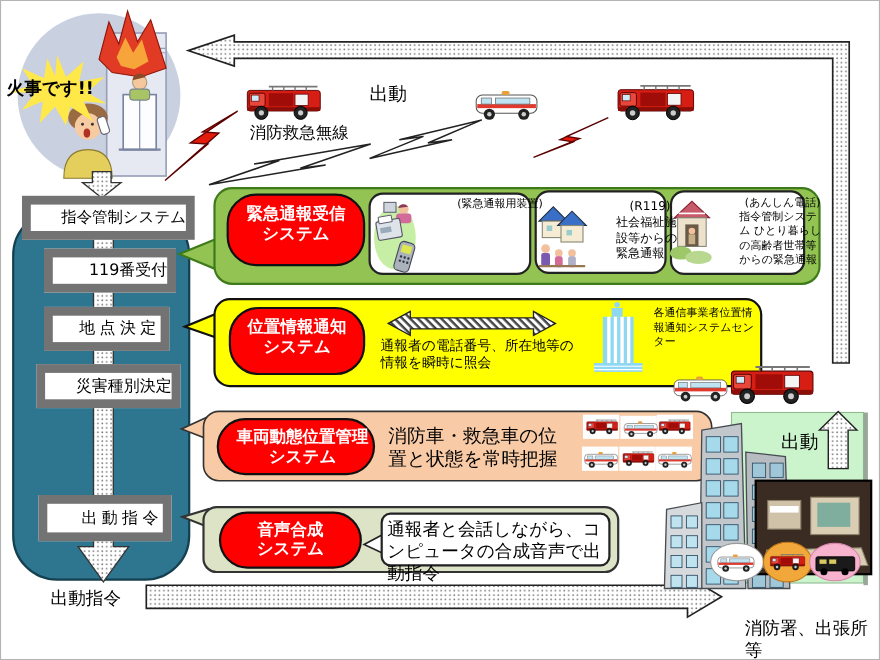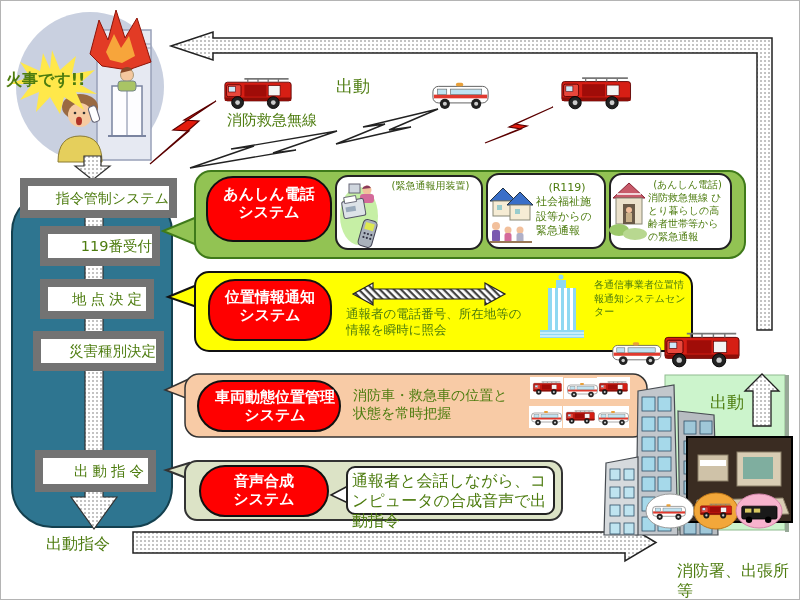--- a/index.html
+++ b/index.html
@@ -1,22 +1,22 @@
 <!DOCTYPE html>
 <html><head>
 <meta charset="utf-8">
 <style>
   html,body{margin:0;padding:0;background:#fff;}
   #canvas{position:relative;width:800px;height:600px;background:#fff;overflow:hidden;
           box-shadow:inset 0 0 0 1px #b4b4b4;font-family:"DejaVu Sans",sans-serif;}
   #art{position:absolute;left:0;top:0;}
-  .t{position:absolute;color:#4d7c0f;font-family:"DejaVu Sans",sans-serif;line-height:1.25;}
+  .t{position:absolute;color:#000000;font-family:"DejaVu Sans",sans-serif;line-height:1.25;}
   .box{background:#fff;border:8px solid #737373;text-align:right;font-size:14.5px;}
   .title{color:#fff;font-weight:bold;text-align:center;font-size:15px;line-height:1.22;}
-  .item{font-size:10.5px;line-height:1.3;}
+  .item{font-size:10.5px;line-height:1.3;margin-left:24px;}
   .cap{display:block;text-align:center;}
   .big{font-size:16px;}
 </style>
 </head>
 <body>
 
 <div id="canvas">
 
 <svg id="art" width="800" height="600" viewBox="0 0 800 600">
   <defs>
@@ -319,21 +319,21 @@
 <div class="t box" style="left:33px;top:331px;width:115px;height:24px;line-height:24px;">災害種別決定</div>
 <div class="t box" style="left:35px;top:450px;width:105px;height:26px;line-height:26px;letter-spacing:4px;">出動指令</div>
 
 <div class="t big" style="left:46px;top:534px;">出動指令</div>
 <div class="t big" style="left:659px;top:561px;margin-left:18px;">消防署、出張所等</div>
 
 <div class="t" style="left:336px;top:76px;font-size:17px;">出動</div>
 <div class="t" style="left:227px;top:111px;font-size:15px;">消防救急無線</div>
 
 <div class="t title" style="left:207px;top:185px;width:124px;">
-  <div>あんしん電話</div>
+  <div>緊急通報受信</div>
   <div>システム</div>
 </div>
 <div class="t title" style="left:209px;top:288px;width:122px;">
   <div>位置情報通知</div>
   <div>システム</div>
 </div>
 <div class="t title" style="left:198px;top:388px;width:154px;">
   <div>車両動態位置管理</div>
   <div>システム</div>
 </div>
@@ -344,25 +344,25 @@
 
 <div class="t item" style="left:381px;top:179px;width:99px;">
   <span class="cap" style="font-size:10px;">(緊急通報用装置)</span>
 </div>
 <div class="t item" style="left:536px;top:181px;width:62px;font-size:11px;">
   <span class="cap">(R119)</span>
   <span>社会福祉施設等からの緊急通報</span>
 </div>
 <div class="t item" style="left:648px;top:178px;width:79px;font-size:10px;">
   <span class="cap">(あんしん電話)</span>
-  <span>消防救急無線 ひとり暮らしの高齢者世帯等からの緊急通報</span>
+  <span>指令管制システム ひとり暮らしの高齢者世帯等からの緊急通報</span>
 </div>
 
 <div class="t" style="left:346px;top:306px;width:186px;font-size:12.5px;">通報者の電話番号、所在地等の情報を瞬時に照会</div>
 <div class="t" style="left:594px;top:278px;width:92px;font-size:10px;line-height:1.35;">各通信事業者位置情報通知システムセンター</div>
 
-<div class="t" style="left:353px;top:387px;width:163px;font-size:14px;">消防車・救急車の位置と状態を常時把握</div>
+<div class="t" style="left:353px;top:387px;width:163px;font-size:17px;">消防車・救急車の位置と状態を常時把握</div>
 
 <div class="t" style="left:352px;top:471px;width:196px;font-size:16px;">通報者と会話しながら、コンピュータの合成音声で出動指令</div>
 
 <div class="t" style="left:710px;top:392px;font-size:17px;">出動</div>
 
 </div>
 
 </body></html>

